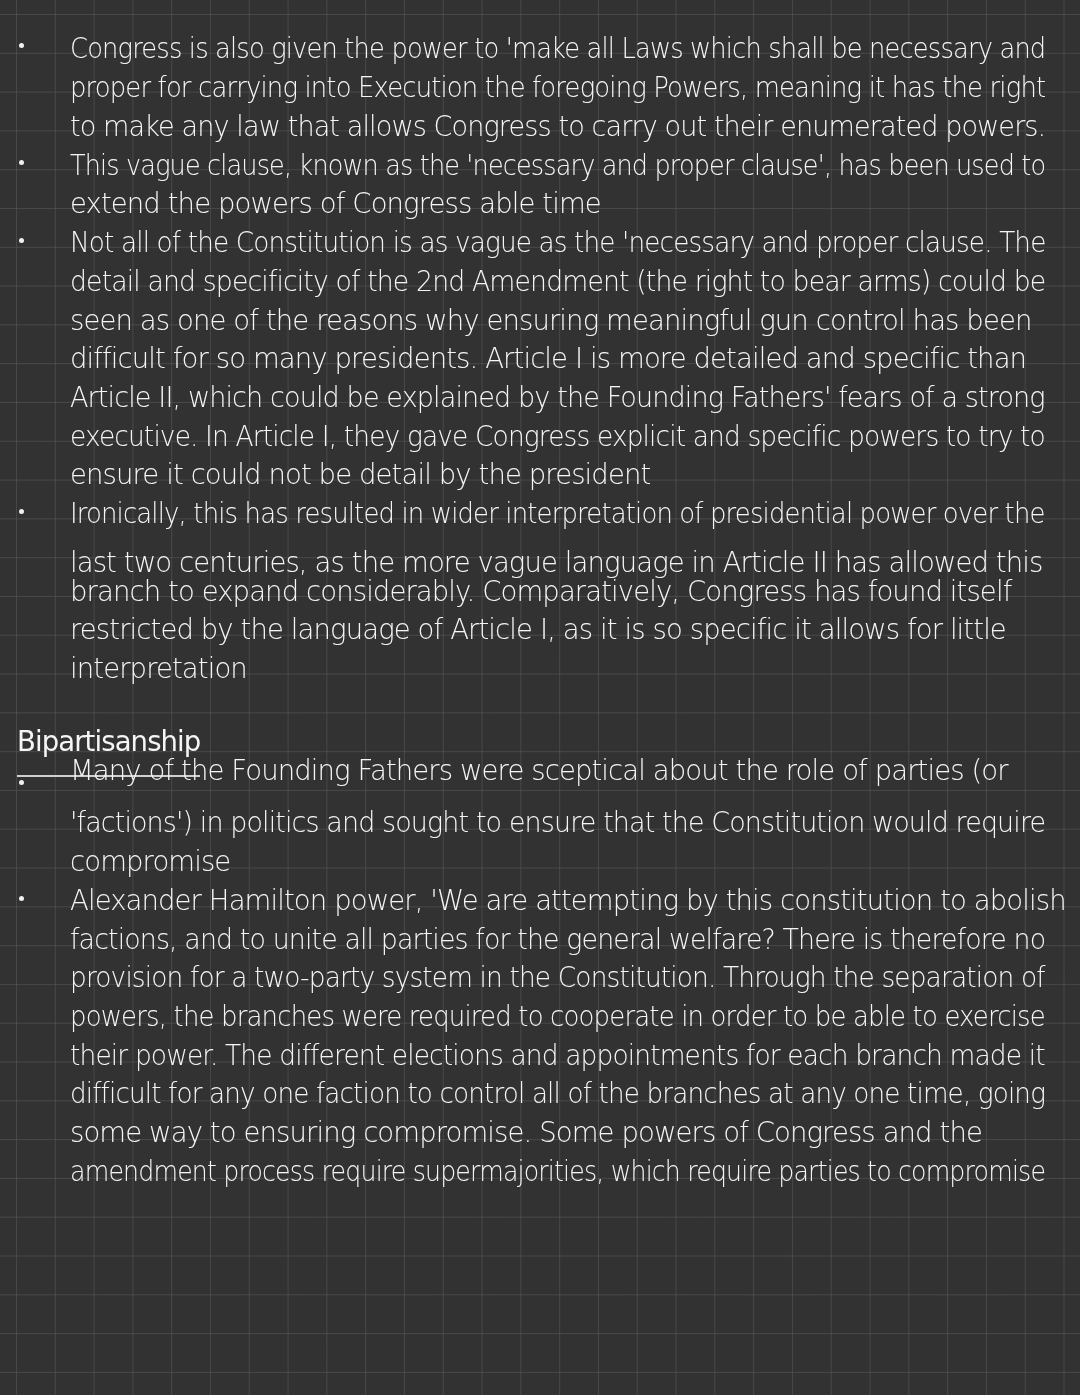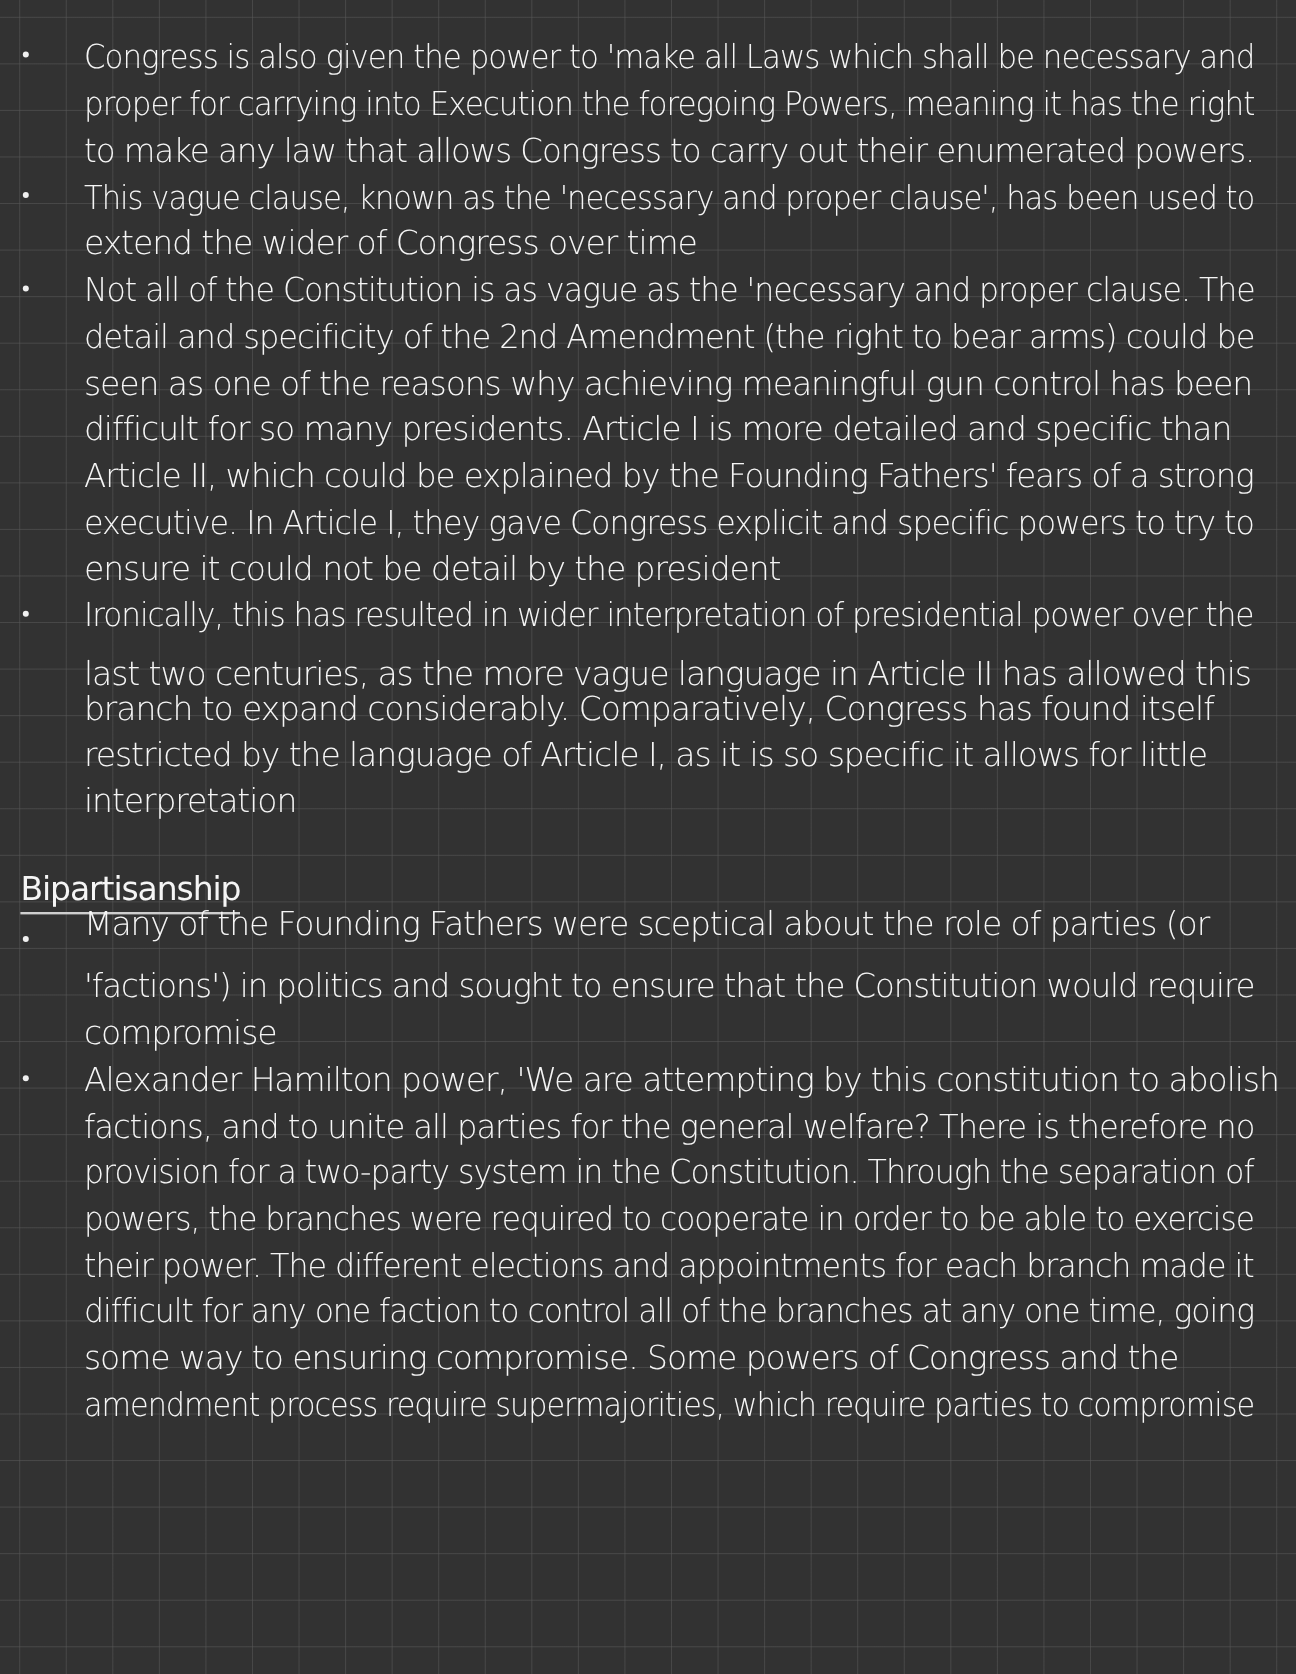--- a/index.html
+++ b/index.html
@@ -60,49 +60,49 @@
     .heading {
       position: absolute;
       left: 17px;
       top: 722px;
       font-size: 27.5px;
       line-height: 38px;
       letter-spacing: -0.9px;
       color: #f5f5f5;
       white-space: nowrap;
       border-bottom: 2px solid #cfcfcf;
-      padding-bottom: 0px;
+      padding-bottom: 15px;
       font-family: "DejaVu Sans", sans-serif;
     }
   </style>
 </head>
 <body>
 
 <div class="page">
 
   <div class="block" style="top:0;">
 
     <div class="bullet-item">
       <span class="bullet-dot" style="top:43px;"></span>
       <div class="line" style="top: 29px; width: 980px; transform: scaleX(0.9366);">Congress is also given the power to 'make all Laws which shall be necessary and</div>
       <div class="line" style="top: 68px; transform: scaleX(0.9411);">proper for carrying into Execution the foregoing Powers, meaning it has the right</div>
       <div class="line" style="top: 107px; transform: scaleX(0.9839);">to make any law that allows Congress to carry out their enumerated powers.</div>
     </div>
 
     <div class="bullet-item">
       <span class="bullet-dot" style="top:160px;"></span>
       <div class="line" style="top: 146px; transform: scaleX(0.9277);">This vague clause, known as the 'necessary and proper clause', has been used to</div>
-      <div class="line" style="top:184px;">extend the wider of Congress over time</div>
+      <div class="line" style="top:184px;">extend the powers of Congress able time</div>
     </div>
 
     <div class="bullet-item">
       <span class="bullet-dot" style="top:238px;"></span>
       <div class="line" style="top: 223px; transform: scaleX(0.9559);">Not all of the Constitution is as vague as the 'necessary and proper clause. The</div>
       <div class="line" style="top: 262px; transform: scaleX(0.9721);">detail and specificity of the 2nd Amendment (the right to bear arms) could be</div>
-      <div class="line" style="top:301px;">seen as one of the reasons why achieving meaningful gun control has been</div>
+      <div class="line" style="top:301px;">seen as one of the reasons why ensuring meaningful gun control has been</div>
       <div class="line" style="top:339px;">difficult for so many presidents. Article I is more detailed and specific than</div>
       <div class="line" style="top: 378px; transform: scaleX(0.9839);">Article II, which could be explained by the Founding Fathers' fears of a strong</div>
       <div class="line" style="top: 417px; transform: scaleX(0.9615);">executive. In Article I, they gave Congress explicit and specific powers to try to</div>
       <div class="line" style="top:455px;">ensure it could not be detail by the president</div>
     </div>
 
     <div class="bullet-item">
       <span class="bullet-dot" style="top:509px;"></span>
       <div class="line" style="top: 494px; transform: scaleX(0.942);">Ironically, this has resulted in wider interpretation of presidential power over the</div>
       <div class="line" style="top:543px;text-align:center;">last two centuries, as the more vague language in Article II has allowed this</div>

